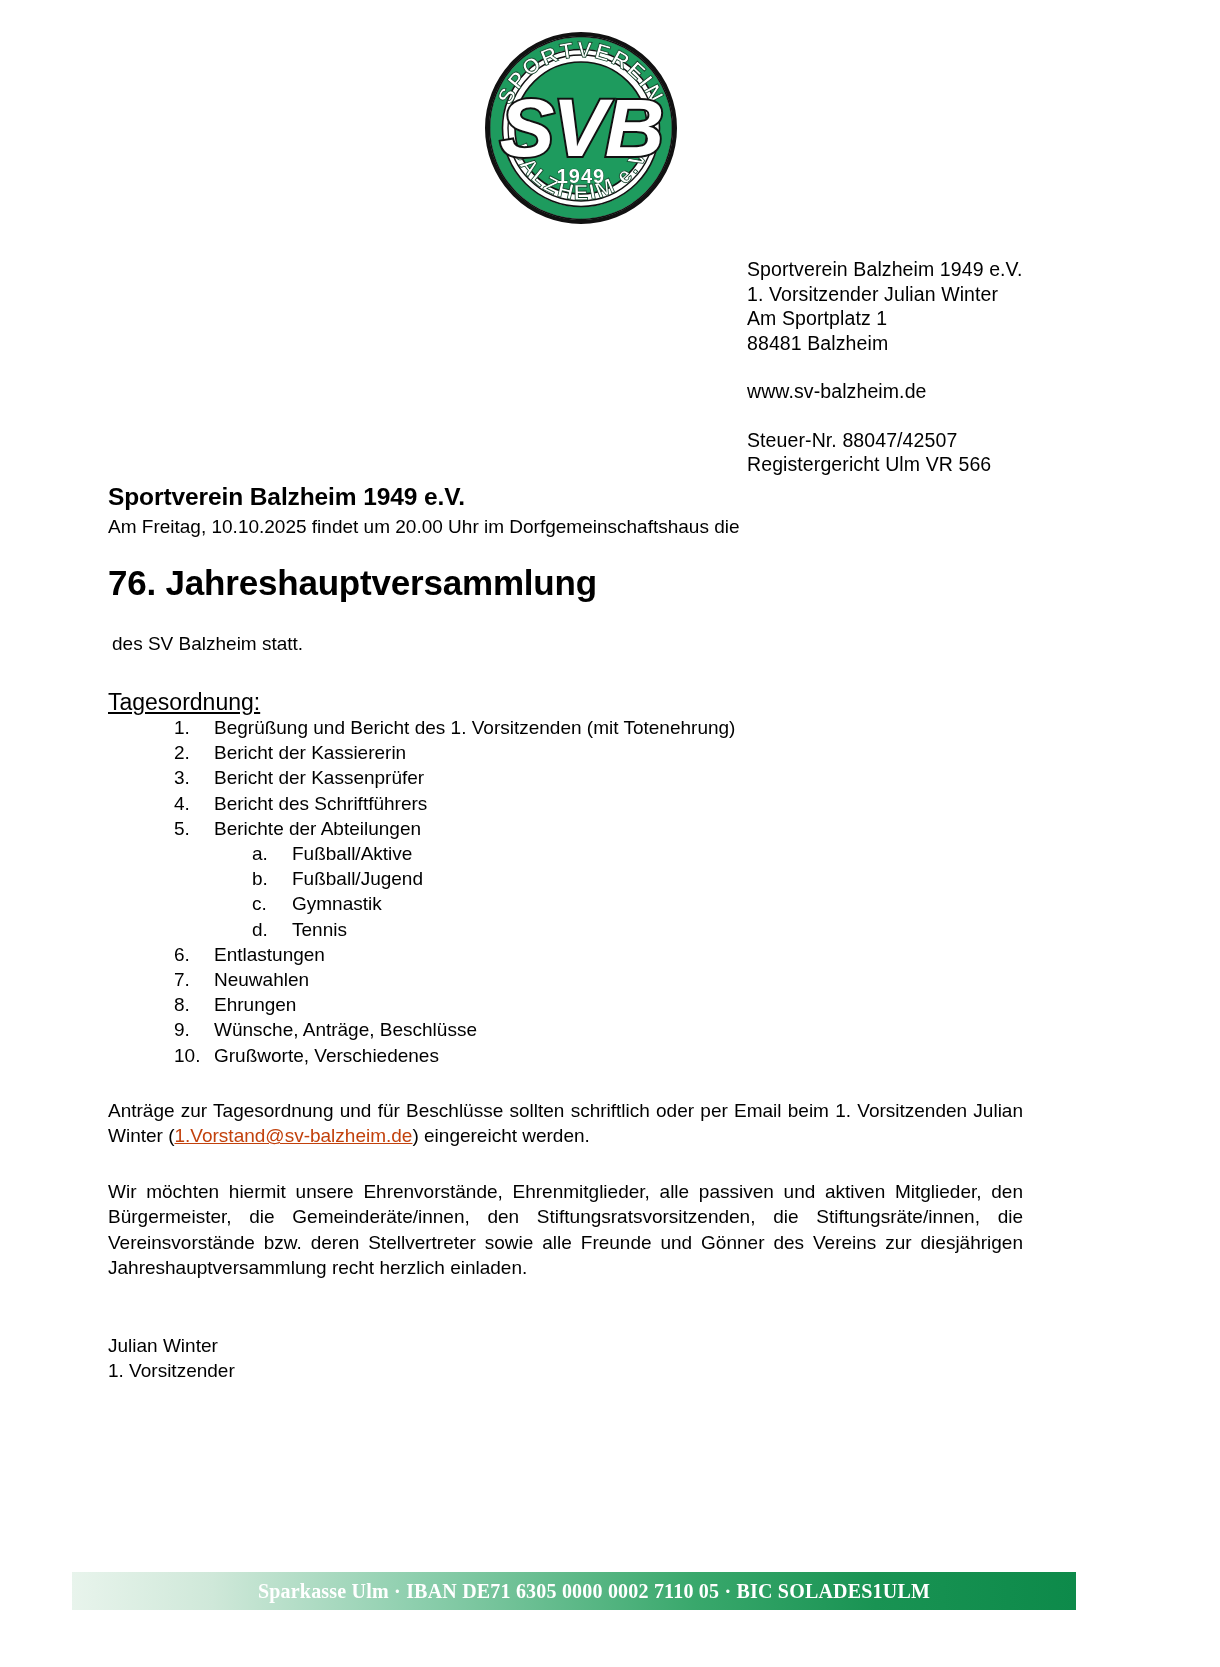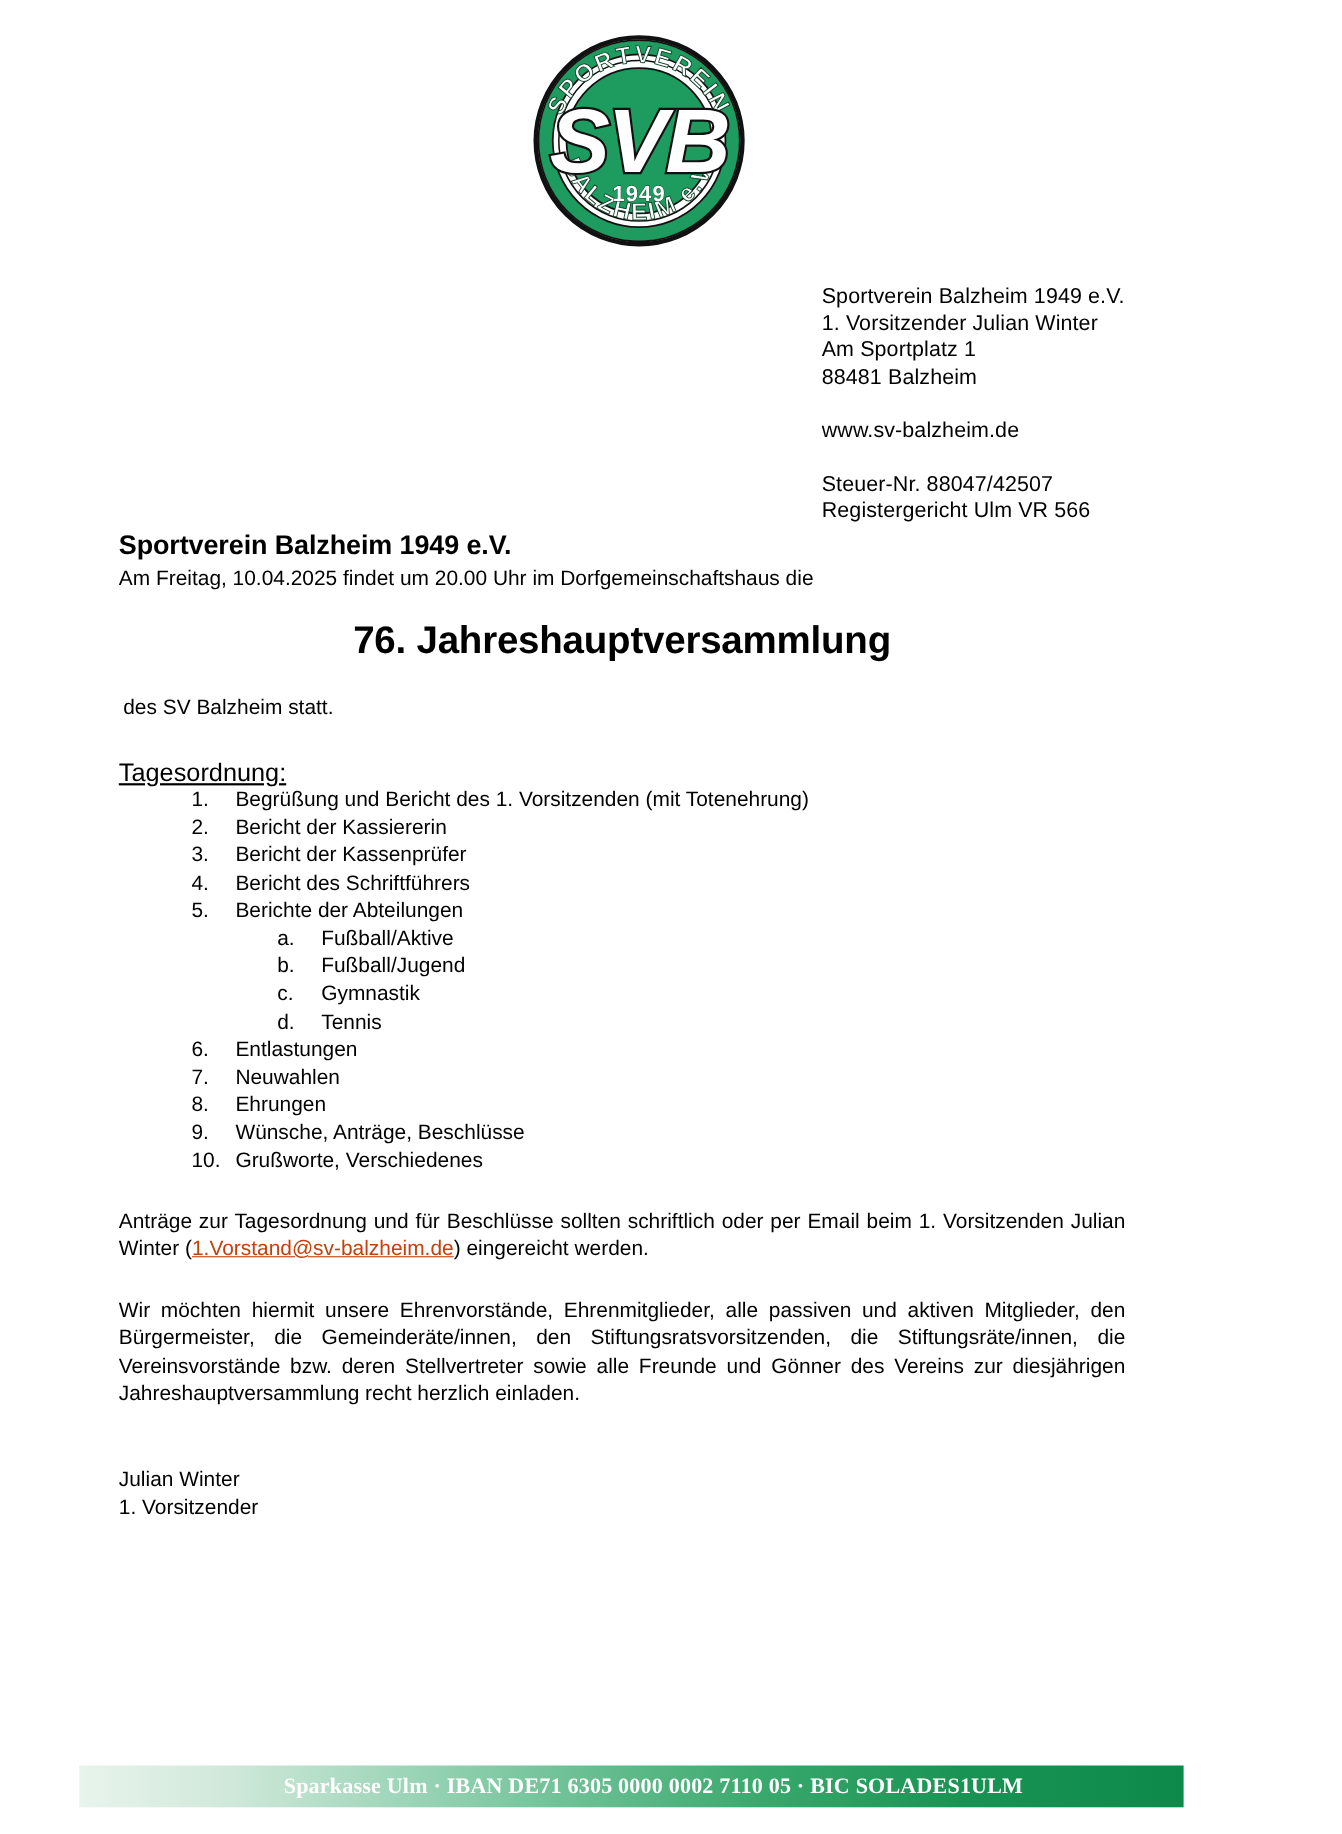--- a/index.html
+++ b/index.html
@@ -54,21 +54,20 @@
     letter-spacing: -0.1px;
   }
   .subline {
     font-size: 19px;
     line-height: 25px;
     margin: 2px 0 0 0;
   }
   h2.meeting-title {
     font-size: 35px;
     font-weight: bold;
-    text-align: center;
     margin: 22px 0 0 0;
     line-height: 44px;
     letter-spacing: -0.2px;
   }
   .statt-line {
     font-size: 19px;
     line-height: 25px;
     margin: 26px 0 0 4px;
   }
 
@@ -134,21 +133,21 @@
   .signature {
     font-size: 19px;
     line-height: 25.5px;
     margin: 52px 0 0 0;
   }
 
   
   .footer-band {
     position: absolute;
     left: 72px;
-    top: 1605px;
+    top: 1572px;
     width: 1004px;
     height: 38px;
     background: linear-gradient(to right,
         #e8f4ec 0%,
         #cfe8d9 14%,
         #8ecfae 34%,
         #39a86c 62%,
         #199353 80%,
         #0d8a4a 100%);
     display: flex;
@@ -208,21 +207,21 @@
   <div class="line">www.sv-balzheim.de</div>
   <div class="gap"></div>
   <div class="line">Steuer-Nr. 88047/42507</div>
   <div class="line">Registergericht Ulm VR 566</div>
 </div>
 
 <div class="body-wrap">
 
   <h1 class="club-title">Sportverein Balzheim 1949 e.V.</h1>
 
-  <p class="subline">Am Freitag, 10.04.2025 findet um 20.00 Uhr im Dorfgemeinschaftshaus die</p>
+  <p class="subline">Am Freitag, 10.10.2025 findet um 20.00 Uhr im Dorfgemeinschaftshaus die</p>
 
   <h2 class="meeting-title">76. Jahreshauptversammlung</h2>
 
   <p class="statt-line"> des SV Balzheim statt.</p>
 
   <p class="agenda-heading"><span>Tagesordnung:</span></p>
 
   <ol class="agenda">
     <li><span>Begrüßung und Bericht des 1. Vorsitzenden (mit Totenehrung)</span></li>
     <li><span>Bericht der Kassiererin</span></li>

